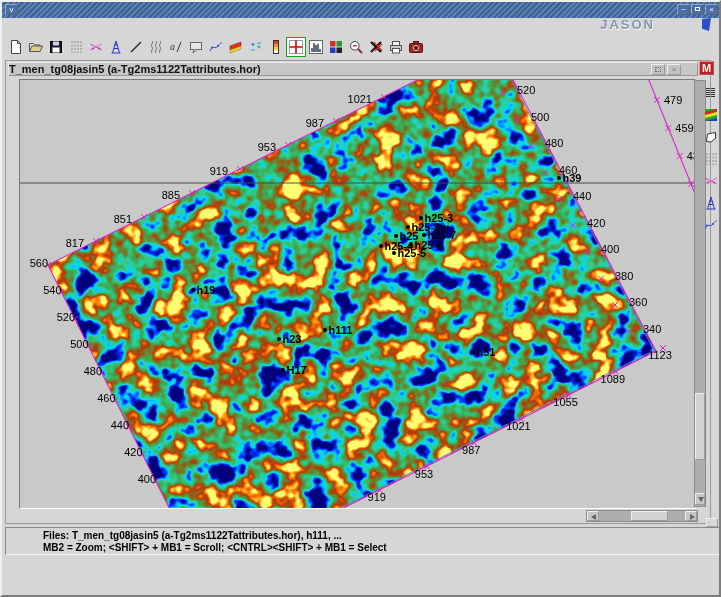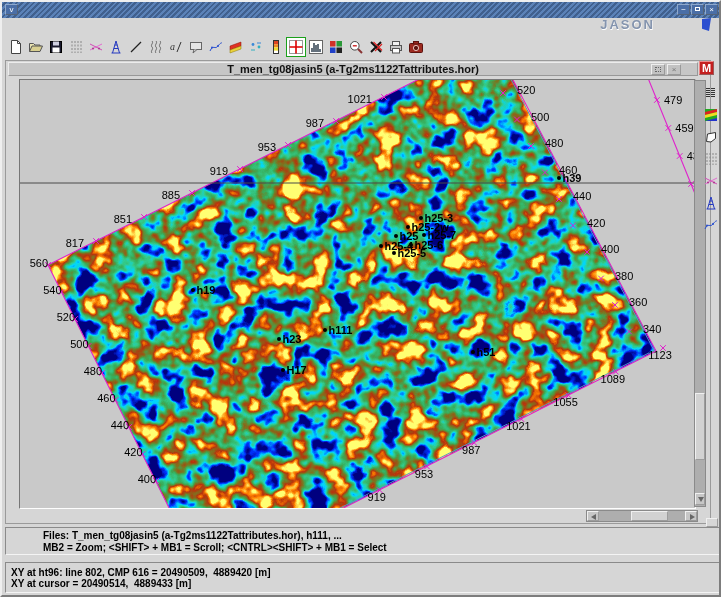--- a/index.html
+++ b/index.html
@@ -33,21 +33,21 @@
   
   #toolbar{position:absolute;left:4px;top:33px;height:24px;display:flex;align-items:center;}
   .tool-btn{width:20px;height:20px;display:flex;align-items:center;justify-content:center;margin-right:0px;}
   .tool-btn.active{background:#fff;border:1px solid #1ba01b;}
   .ticon{width:16px;height:16px;display:block;}
   
   #map-window{position:absolute;left:3px;top:58px;width:706px;height:464px;
     border:1px solid #9a9a9a;background:#d6d6d6;}
   #map-titlebar{position:absolute;left:2px;top:1px;width:690px;height:14px;
     background:#c6c6c6;border:1px outset #ececec;}
-  #map-title{display:block;text-align:center;font-size:11px;font-weight:bold;color:#111;
+  #map-title{display:block;text-align:left;font-size:11px;font-weight:bold;color:#111;
     line-height:12px;white-space:nowrap;}
   .mini-btn{position:absolute;top:1px;width:14px;height:11px;background:#c2c2c2;
     border:1px outset #eee;text-align:center;color:#777;font-size:8px;line-height:9px;}
   #map-btn-max{right:32px;} #map-btn-close{right:16px;}
   .dotted-sq{display:inline-block;width:6px;height:5px;border:1px dotted #666;}
   
   #viewport{position:absolute;left:13px;top:18px;width:677px;height:430px;
     border-top:1px solid #777;border-left:1px solid #777;
     border-bottom:1px solid #fdfdfd;border-right:1px solid #fdfdfd;
     background:#c9c9c9;overflow:hidden;}
@@ -522,16 +522,14 @@
         <svg class="ticon" viewBox="0 0 16 16">
           <use href="#i-curve-picks"></use>
         </svg>
       </div>
     </div>
   <div id="resize-grip"></div>
 
   <div class="status-panel" id="status1"><span>Files: T_men_tg08jasin5 (a-Tg2ms1122Tattributes.hor), h111, ...</span>
 <span>MB2 = Zoom; &lt;SHIFT&gt; + MB1 = Scroll; &lt;CNTRL&gt;&lt;SHIFT&gt; + MB1 = Select</span></div>
 
-  <div class="status-panel" id="status2"><span>XY at ht96: line 802, CMP 616 = 20490509,  4889420 [m]</span>
-<span>XY at cursor = 20490514,  4889433 [m]</span></div>
 
 </div>
 
 </body></html>

